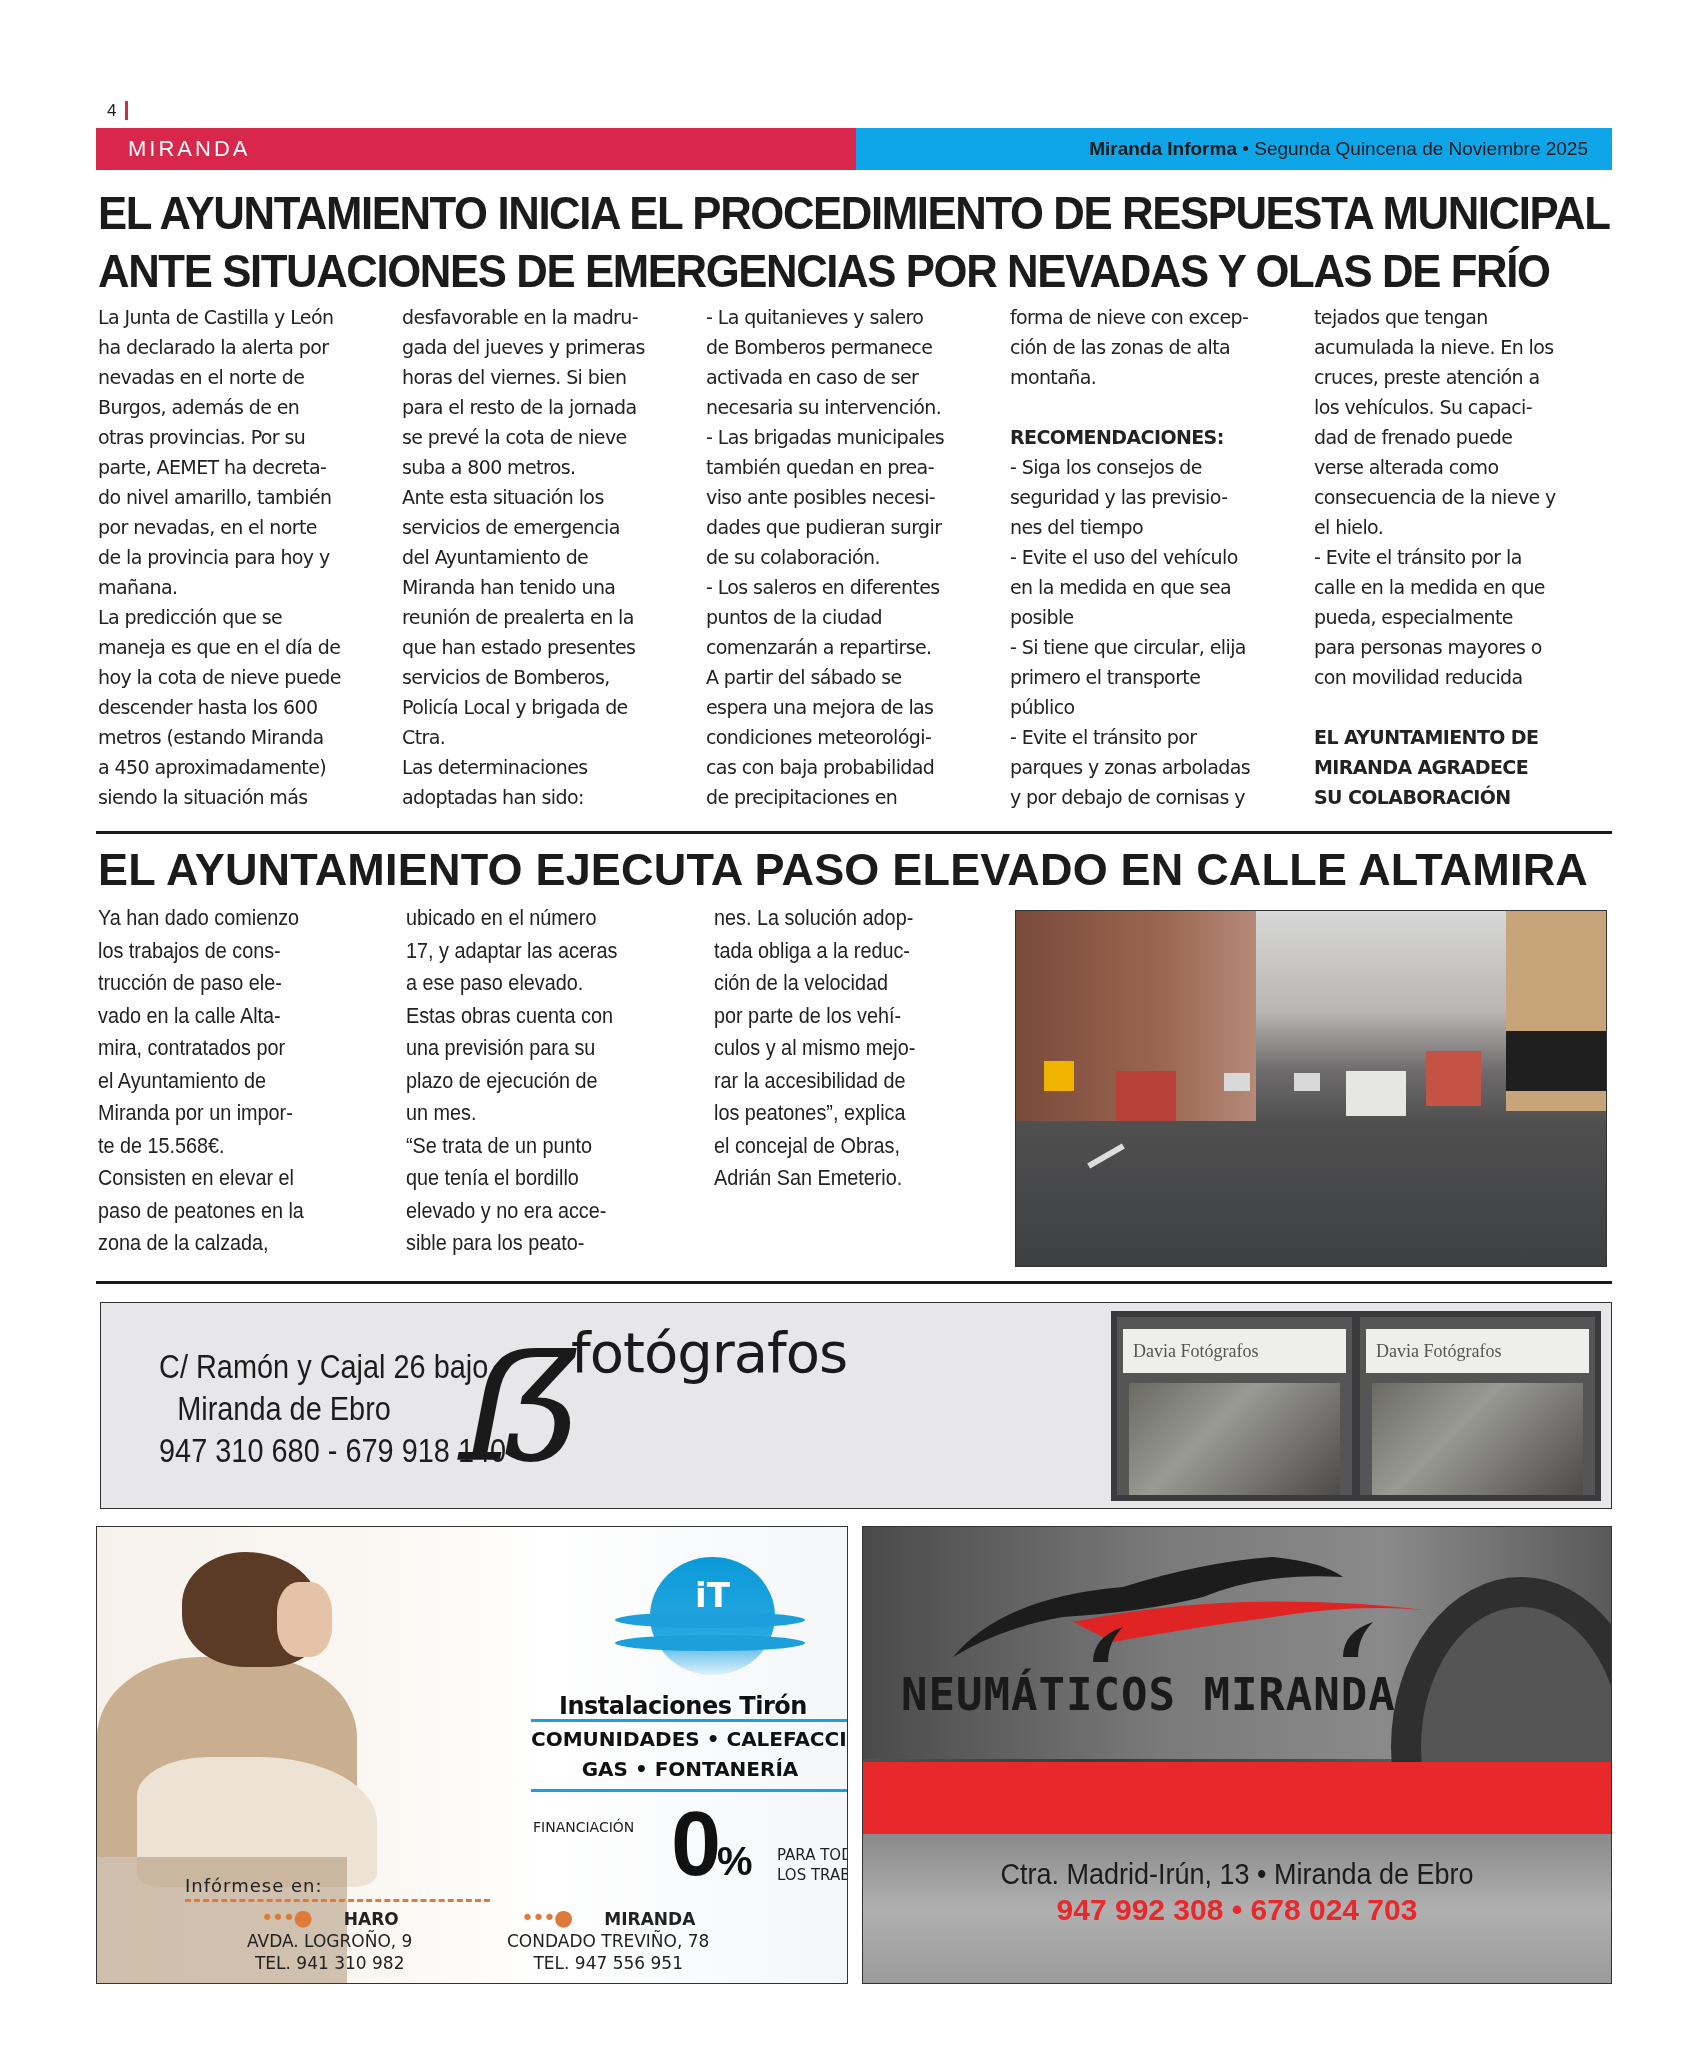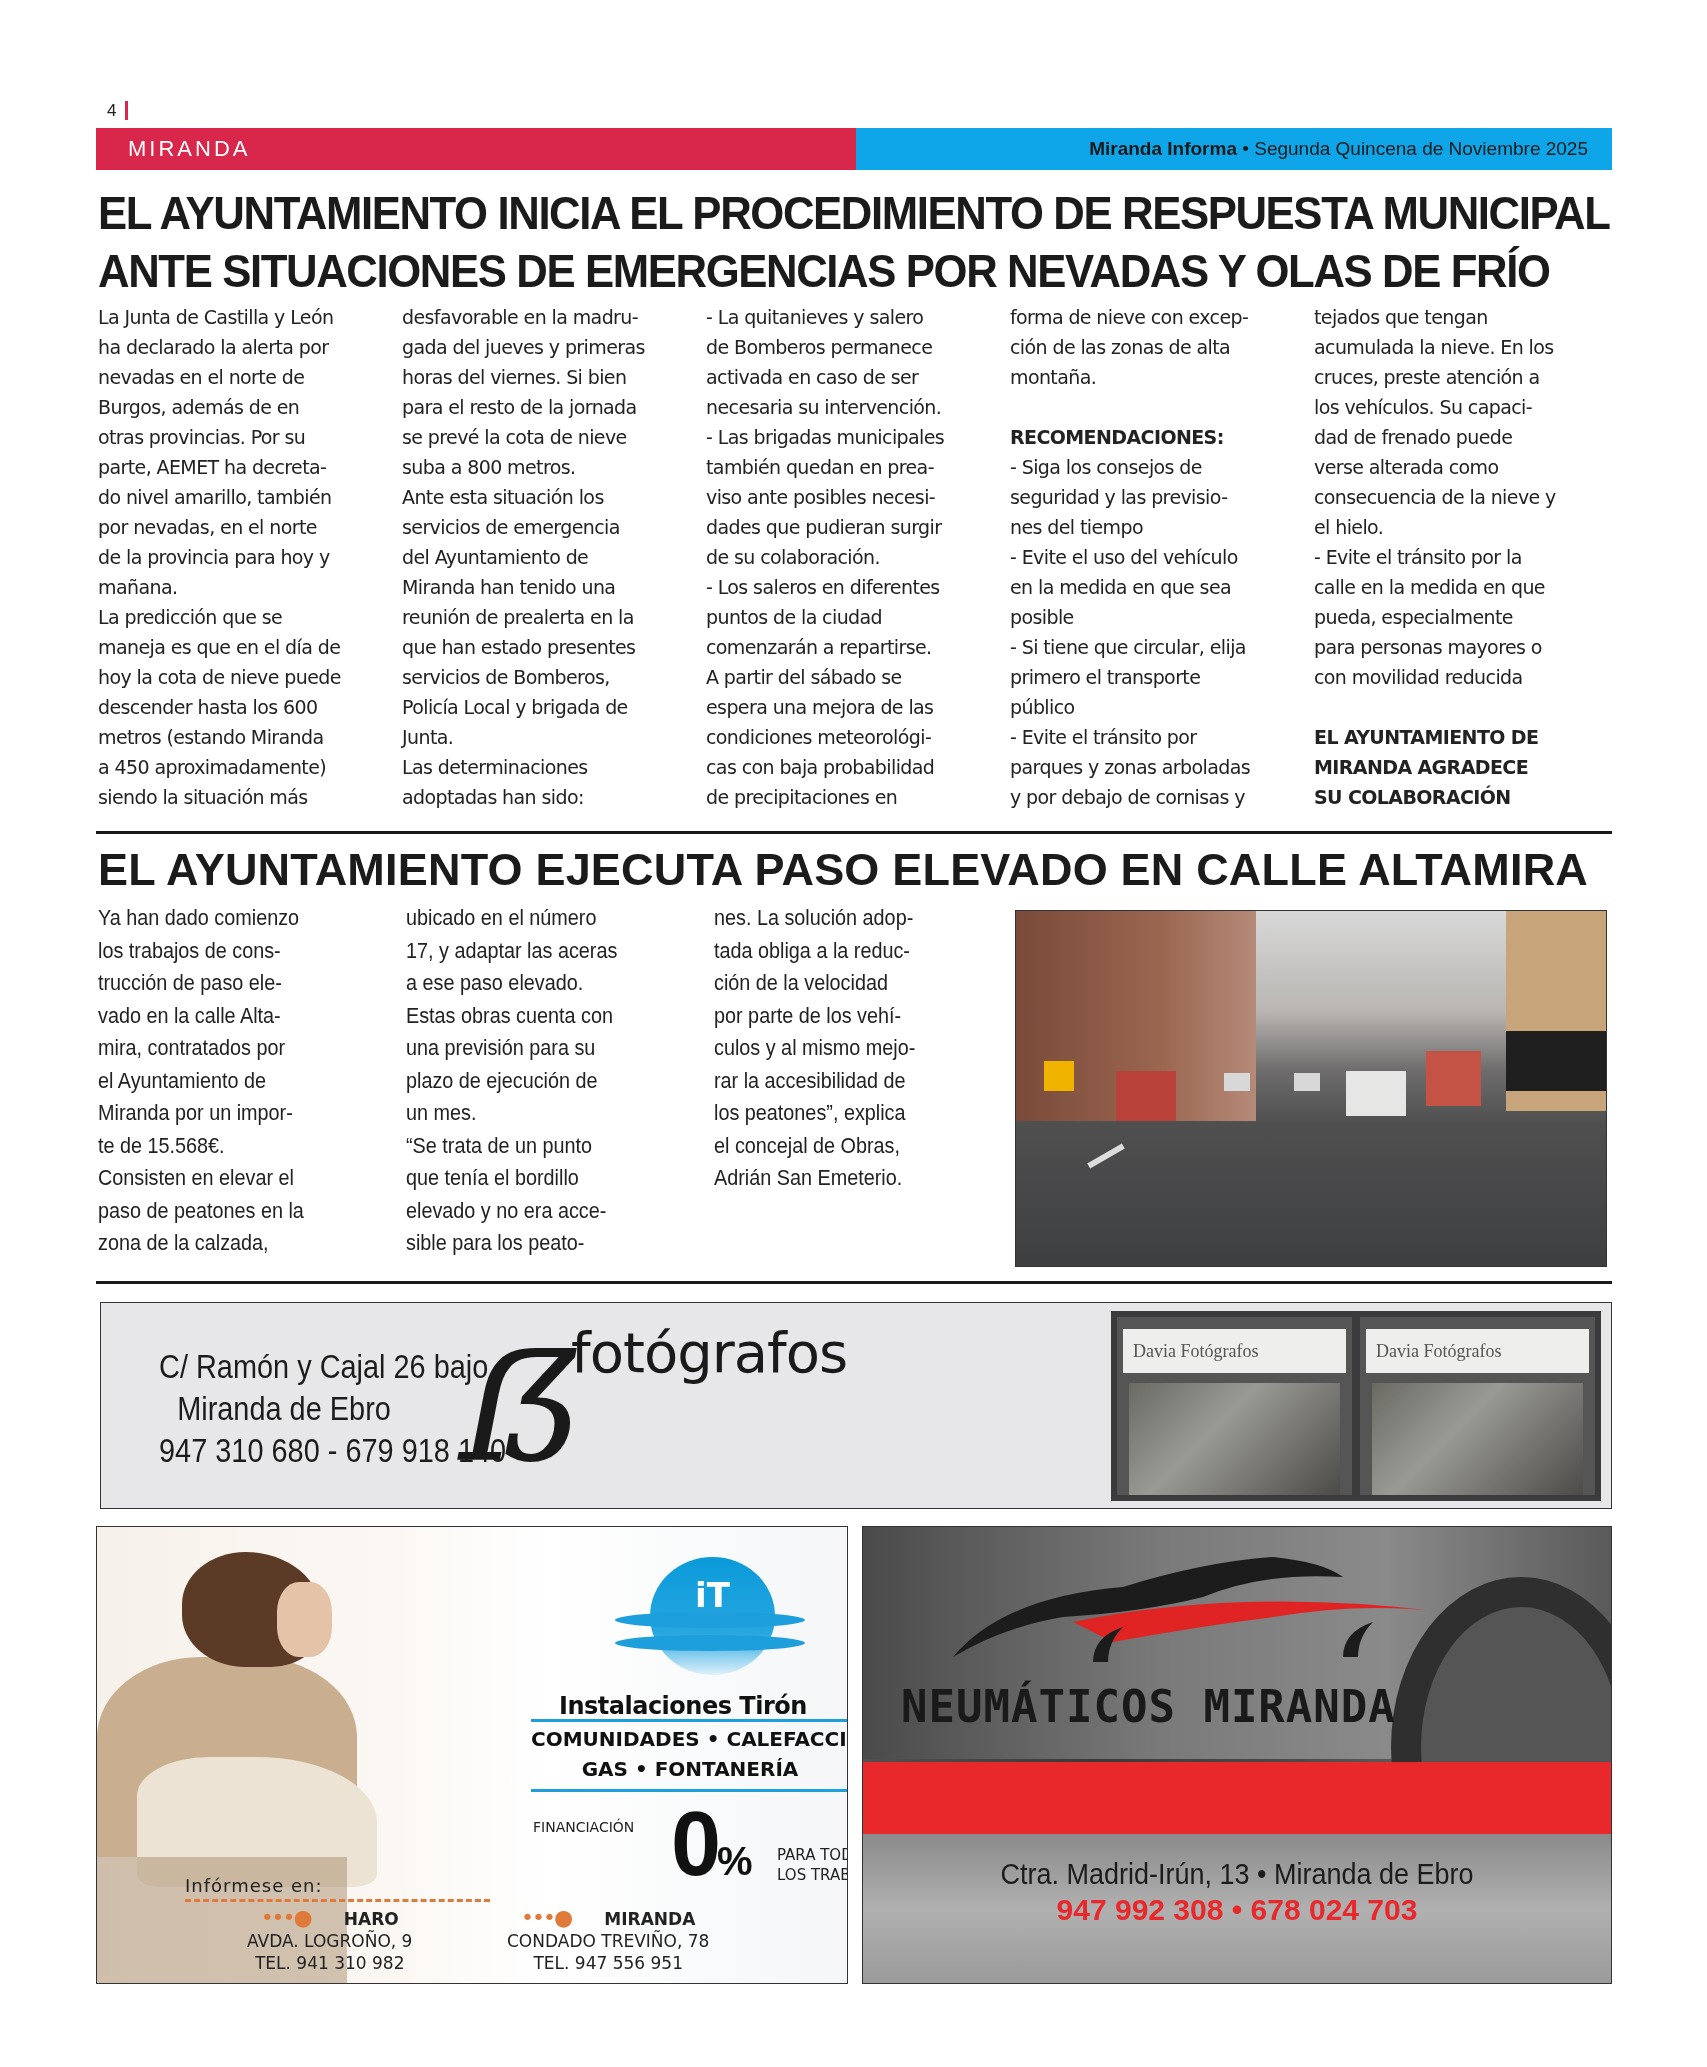--- a/index.html
+++ b/index.html
@@ -88,21 +88,21 @@
   .loc .city { font-weight: bold; font-size: 17px; margin-left: 28px; }
   .loc .addr { font-size: 17px; line-height: 22px; }
   .loc-haro { left: 150px; top: 378px; }
   .loc-mir { left: 410px; top: 378px; }
 
   .ad-neum { position: absolute; left: 862px; top: 1526px; width: 750px; height: 458px; border: 1px solid #333; overflow: hidden;
     background: radial-gradient(circle at 85% 55%, #6b6b6b 0%, #4a4a4a 30%, #3a3a3a 60%, #555 100%); }
   .neum-top { position: absolute; left: 0; top: 0; width: 100%; height: 232px; background: linear-gradient(90deg,#4a4a4a,#7a7a7a 40%,#8a8a8a 70%,#5a5a5a); }
   .neum-tire { position: absolute; right: -40px; top: 50px; width: 260px; height: 340px; border-radius: 50%; border: 30px solid #2f2f2f; background: #555; }
   .neum-car { position: absolute; left: 80px; top: 30px; width: 560px; height: 110px; }
-  .neum-title { position: absolute; left: 38px; top: 154px; font-family: "DejaVu Sans Mono", monospace; font-weight: bold; font-size: 44px; color: #1a1a1a; letter-spacing: 1px; white-space: nowrap; }
+  .neum-title { position: absolute; left: 38px; top: 142px; font-family: "DejaVu Sans Mono", monospace; font-weight: bold; font-size: 44px; color: #1a1a1a; letter-spacing: 1px; white-space: nowrap; }
   .neum-band { position: absolute; left: 0; top: 235px; width: 100%; height: 72px; background: #e8282a; }
   .neum-band-text { position: absolute; left: 0; width: 100%; top: 248px; text-align: center; font-family: "DejaVu Sans Mono", monospace; font-style: italic; font-weight: bold; font-size: 30px; color: #fff; white-space: nowrap; letter-spacing: 0; }
   .neum-bottom { position: absolute; left: 0; top: 307px; width: 100%; height: 151px; background: linear-gradient(180deg,#8a8a8a,#b0b0b0 50%,#9a9a9a); }
   .neum-addr { position: absolute; left: 0; width: 100%; text-align: center; font-family: "Liberation Sans", sans-serif; white-space: nowrap; }
   .na1 { top: 330px; font-size: 30px; color: #1c1c1c; transform: scaleX(0.9); }
   .na2 { top: 366px; font-size: 30px; color: #e8282a; font-weight: bold; }
   .na3 { top: 403px; font-size: 28px; color: #1c1c1c; }
 </style>
 </head>
 <body>
@@ -152,21 +152,21 @@
     <p>se prevé la cota de nieve</p>
     <p>suba a 800 metros.</p>
     <p>Ante esta situación los</p>
     <p>servicios de emergencia</p>
     <p>del Ayuntamiento de</p>
     <p>Miranda han tenido una</p>
     <p>reunión de prealerta en la</p>
     <p>que han estado presentes</p>
     <p>servicios de Bomberos,</p>
     <p>Policía Local y brigada de</p>
-    <p>Junta.</p>
+    <p>Ctra.</p>
     <p>Las determinaciones</p>
     <p>adoptadas han sido:</p>
   </div>
   <div class="col">
     <p>- La quitanieves y salero</p>
     <p>de Bomberos permanece</p>
     <p>activada en caso de ser</p>
     <p>necesaria su intervención.</p>
     <p>- Las brigadas municipales</p>
     <p>también quedan en prea-</p>

